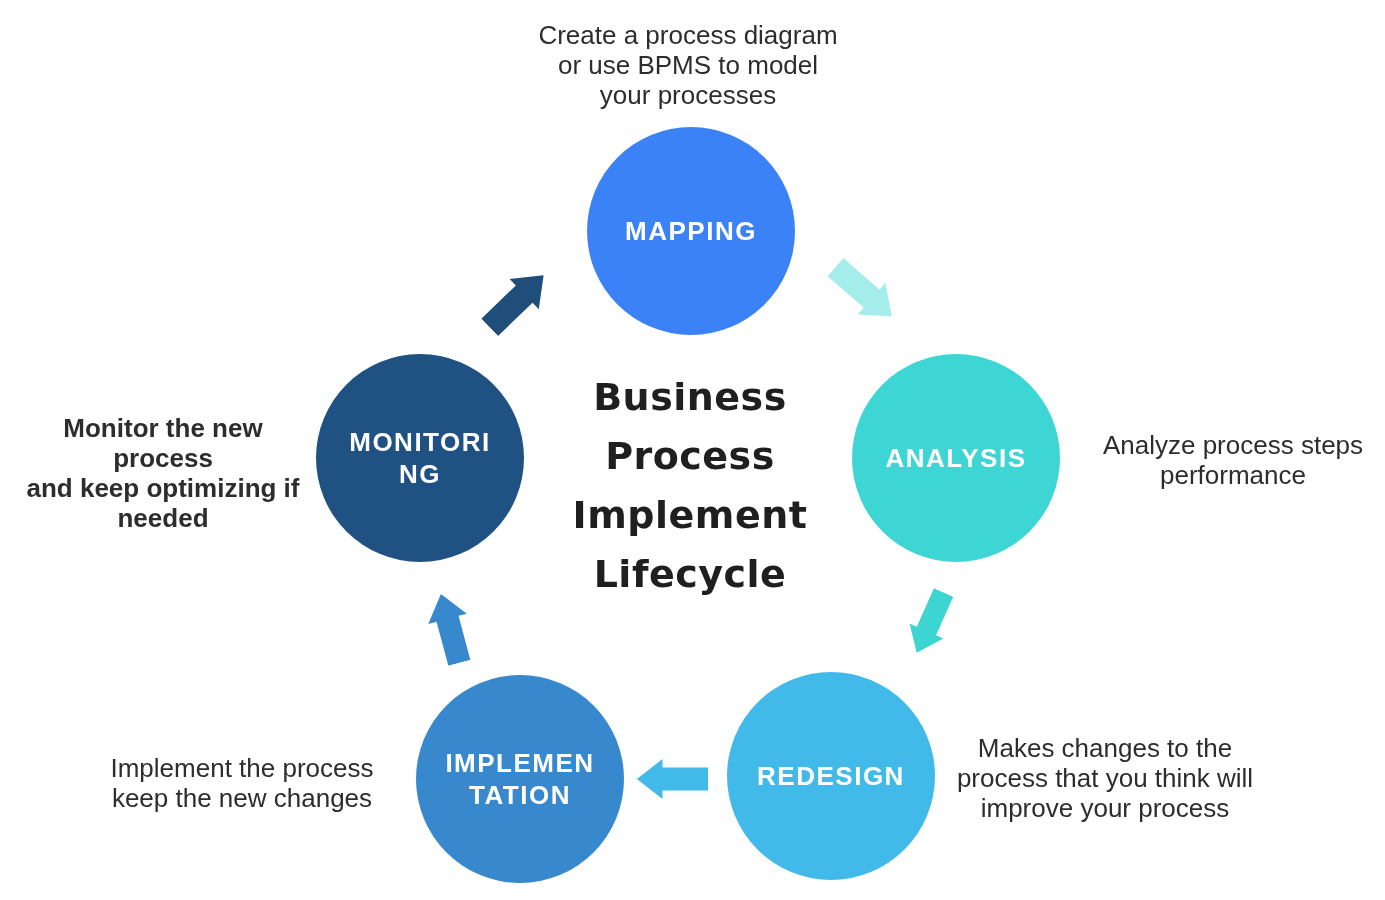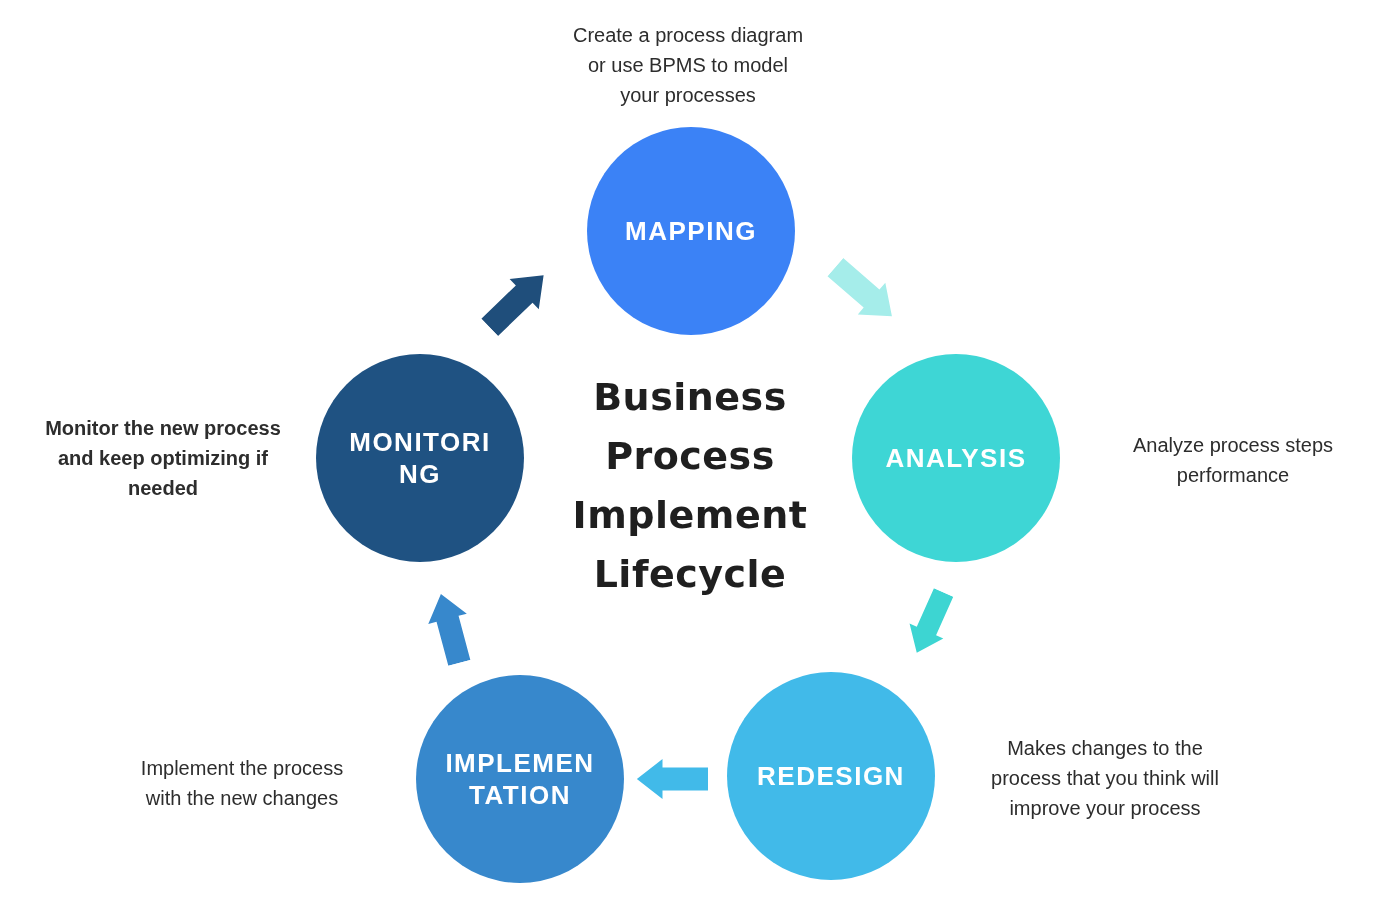--- a/index.html
+++ b/index.html
@@ -27,21 +27,21 @@
     font-weight: 700;
     font-size: 26px;
     letter-spacing: 1.5px;
     line-height: 1.25;
     white-space: pre-line;
     font-family: "Liberation Sans", sans-serif;
   }
   .note {
     position: absolute;
     text-align: center;
-    font-size: 20px;
+    font-size: 26px;
     line-height: 30px;
     white-space: pre-line;
     font-family: "Liberation Sans", sans-serif;
   }
   .diagram-title {
     position: absolute;
     left: 490px;
     top: 368px;
     width: 400px;
     text-align: center;
@@ -118,21 +118,21 @@
 your processes</div>
 
   <div class="note note-right" style="color: rgb(45, 45, 45);">Analyze process steps
 performance</div>
 
   <div class="note note-bottom-right" style="color: rgb(45, 45, 45);">Makes changes to the
 process that you think will
 improve your process</div>
 
   <div class="note note-bottom-left" style="color: rgb(45, 45, 45);">Implement the process
-with the new changes</div>
+keep the new changes</div>
 
   <div class="note note-left" style="color: rgb(45, 45, 45);">Monitor the new process
 and keep optimizing if
 needed</div>
 
   <div class="arrow arrow-1">
     <svg width="76" height="44" viewBox="0 0 76 44">
       <polygon points="0,10 48,10 48,1 75,22 48,43 48,34 0,34" fill="#A5EDEA"></polygon>
     </svg>
   </div>

